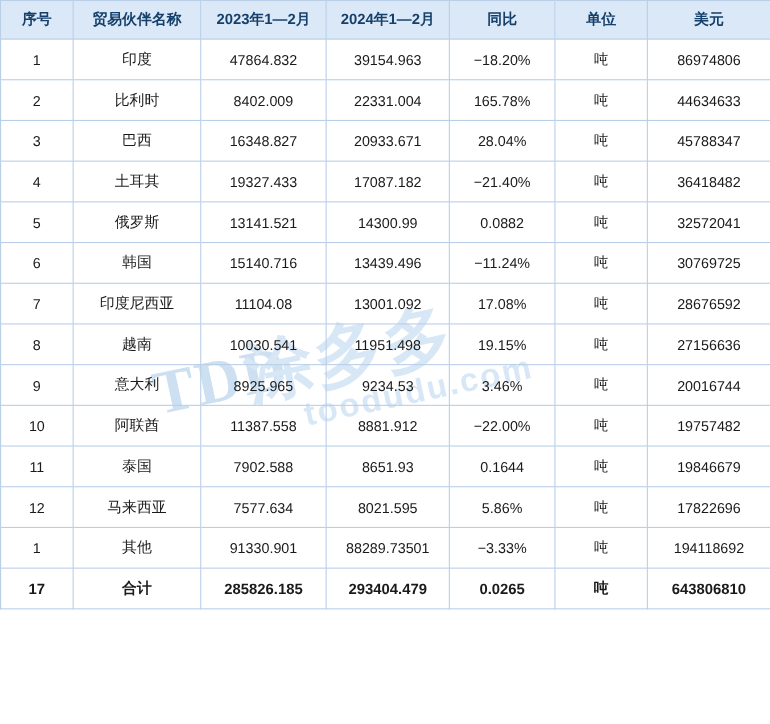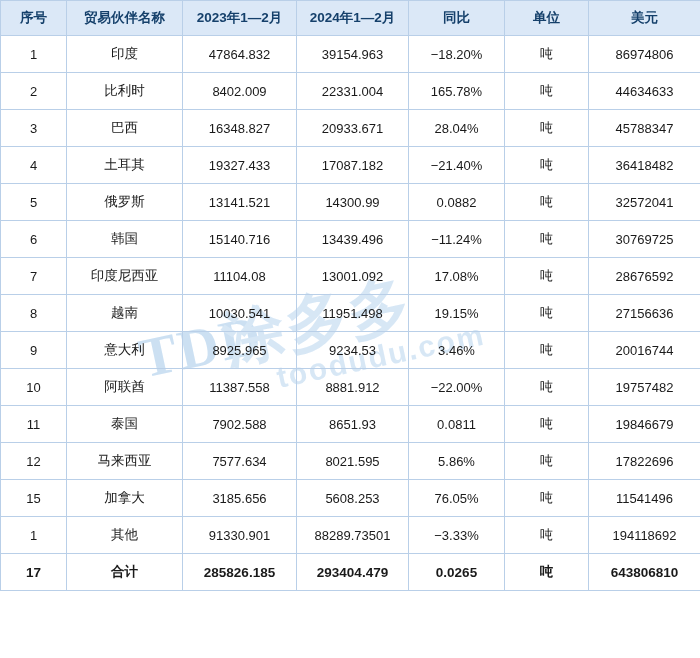--- a/index.html
+++ b/index.html
@@ -239,41 +239,32 @@
         <td>8881.912</td>
         <td>−22.00%</td>
         <td>吨</td>
         <td>19757482</td>
       </tr>
       <tr>
         <td>11</td>
         <td>泰国</td>
         <td>7902.588</td>
         <td>8651.93</td>
-        <td>0.0811</td>
+        <td>0.1644</td>
         <td>吨</td>
         <td>19846679</td>
       </tr>
       <tr>
         <td>12</td>
         <td>马来西亚</td>
         <td>7577.634</td>
         <td>8021.595</td>
         <td>5.86%</td>
         <td>吨</td>
         <td>17822696</td>
-      </tr>
-      <tr>
-        <td>15</td>
-        <td>加拿大</td>
-        <td>3185.656</td>
-        <td>5608.253</td>
-        <td>76.05%</td>
-        <td>吨</td>
-        <td>11541496</td>
       </tr>
       <tr>
         <td>1</td>
         <td>其他</td>
         <td>91330.901</td>
         <td>88289.73501</td>
         <td>−3.33%</td>
         <td>吨</td>
         <td>194118692</td>
       </tr>

